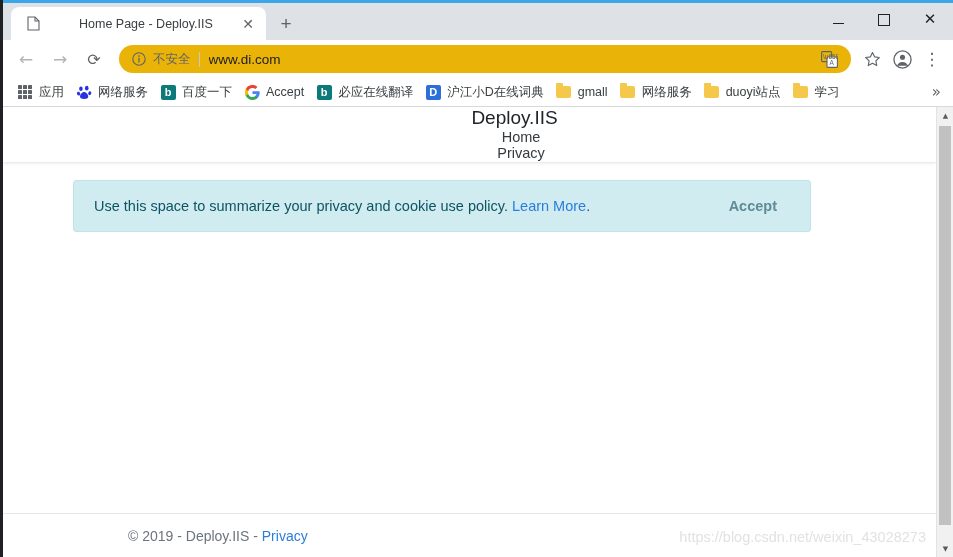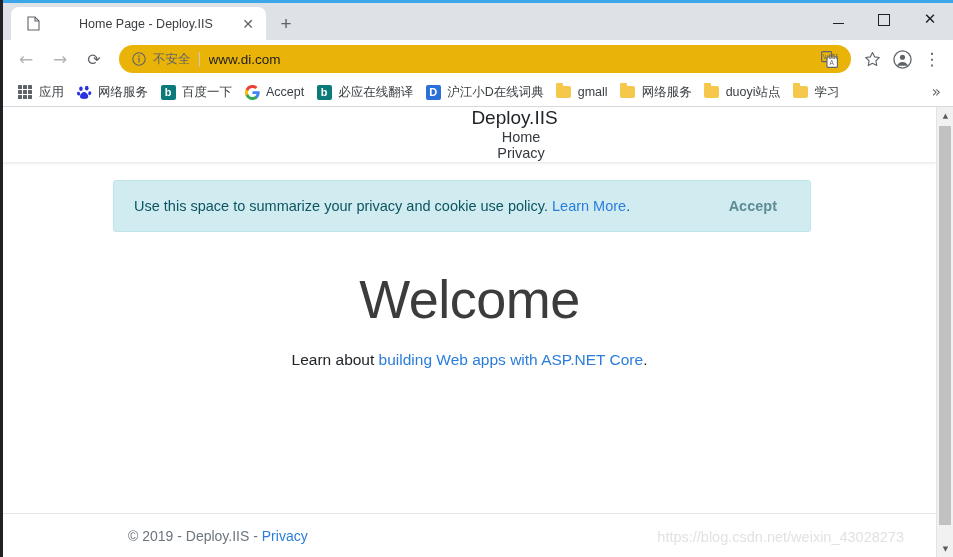--- a/index.html
+++ b/index.html
@@ -222,21 +222,21 @@
     margin-right: 30px; cursor: pointer;
     font-weight: 400;
   }
   .nav-link {
     font-size: 14.5px; color: #343a40;
     margin-right: 17px; cursor: pointer;
   }
 
   
   .cookie-banner {
-    margin: 18px 125px 0 110px;
+    margin: 18px 125px 0 70px;
     background: #d1ecf1;
     border: 1px solid #bee5eb;
     border-radius: 3px;
     height: 52px;
     display: flex; align-items: center;
     padding: 0 20px;
   }
   .cookie-text {
     font-size: 14.5px; color: #0c5460;
     flex: 1 1 auto;
@@ -267,21 +267,21 @@
     height: 44px;
     border-top: 1px solid #e7e7e7;
     display: flex; align-items: center;
     padding-left: 125px;
     background: #ffffff;
   }
   .footer-text { font-size: 14px; color: #6c757d; }
   .footer-text a { color: #2b7ddb; text-decoration: none; }
 
   .watermark {
-    position: absolute; right: 32px; bottom: 12px;
+    position: absolute; right: 10px; bottom: 12px;
     font-size: 14.5px; color: #e2e2e2;
     pointer-events: none; white-space: nowrap;
     font-family: "Liberation Sans", sans-serif;
   }
 
   
   .scrollbar {
     width: 17px; flex: 0 0 auto;
     background: #f1f1f1;
     border-left: 1px solid #e3e3e3;
@@ -473,24 +473,20 @@
         <span class="brand">Deploy.IIS</span>
         <span class="nav-link">Home</span>
         <span class="nav-link">Privacy</span>
       </div>
 
       <div class="cookie-banner">
         <span class="cookie-text"><span>Use this space to summarize your privacy and cookie use policy. </span><a href="#">Learn More</a><span>.</span></span>
         <button class="accept-btn">Accept</button>
       </div>
 
-      <div class="hero">
-        <div class="hero-title">Welcome</div>
-        <div class="hero-sub"><span>Learn about </span><a href="#">building Web apps with ASP.NET Core</a><span>.</span></div>
-      </div>
 
       <div class="site-footer">
         <span class="footer-text"><span>© 2019 - Deploy.IIS - </span><a href="#">Privacy</a></span>
       </div>
 
       <div class="watermark">https://blog.csdn.net/weixin_43028273</div>
     </div>
 
     <div class="scrollbar">
       <div class="sb-arrow">▲</div>

